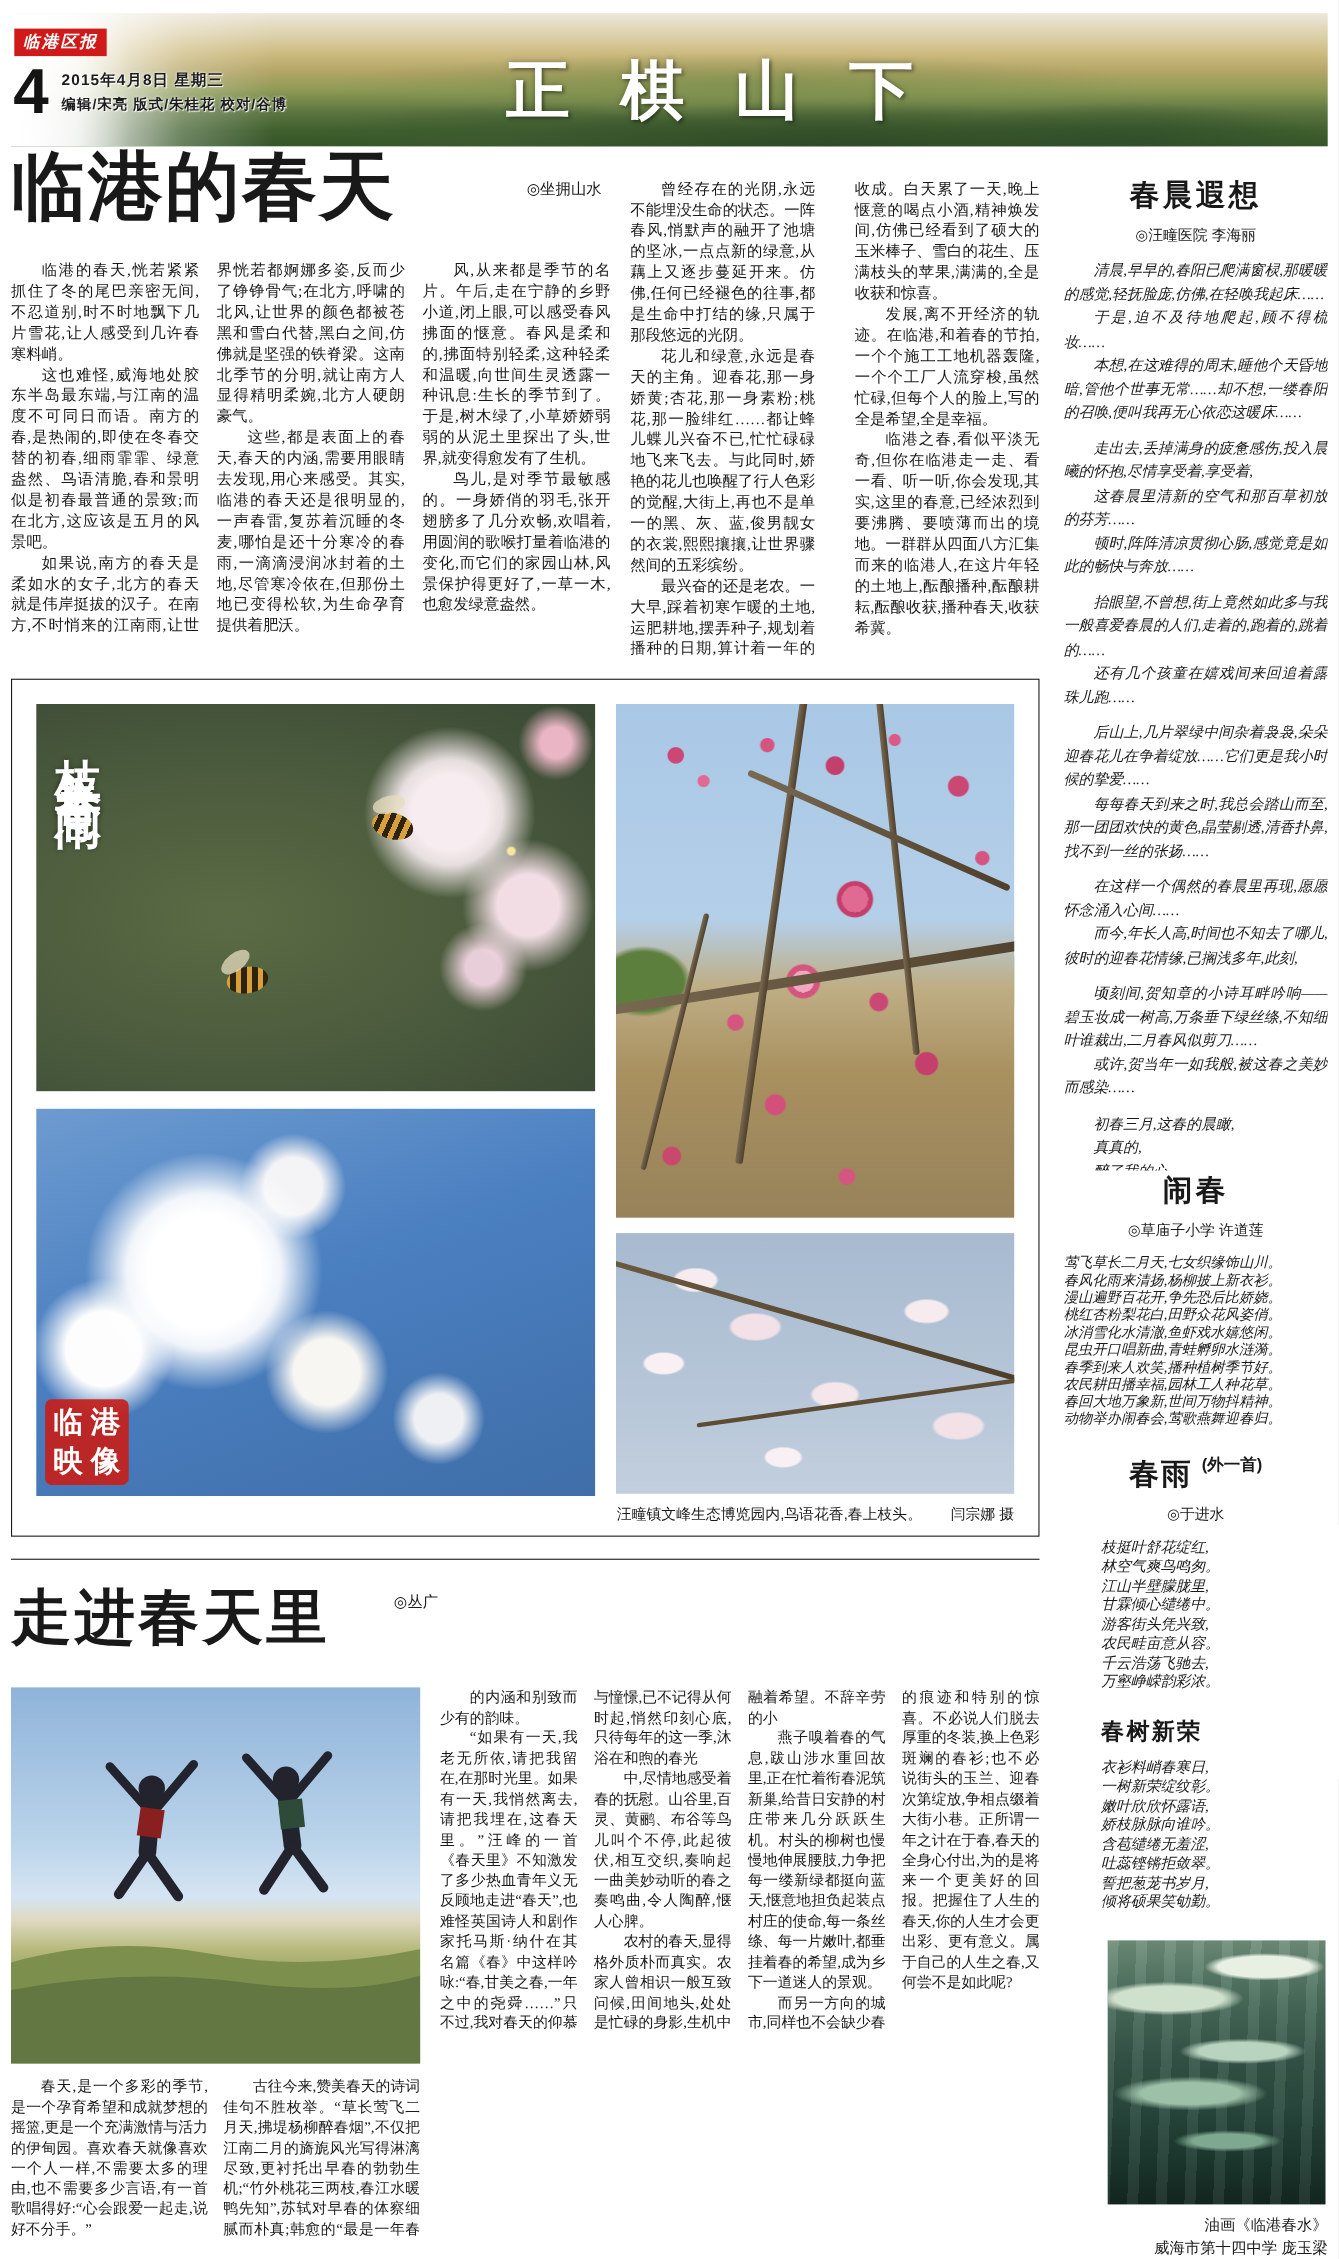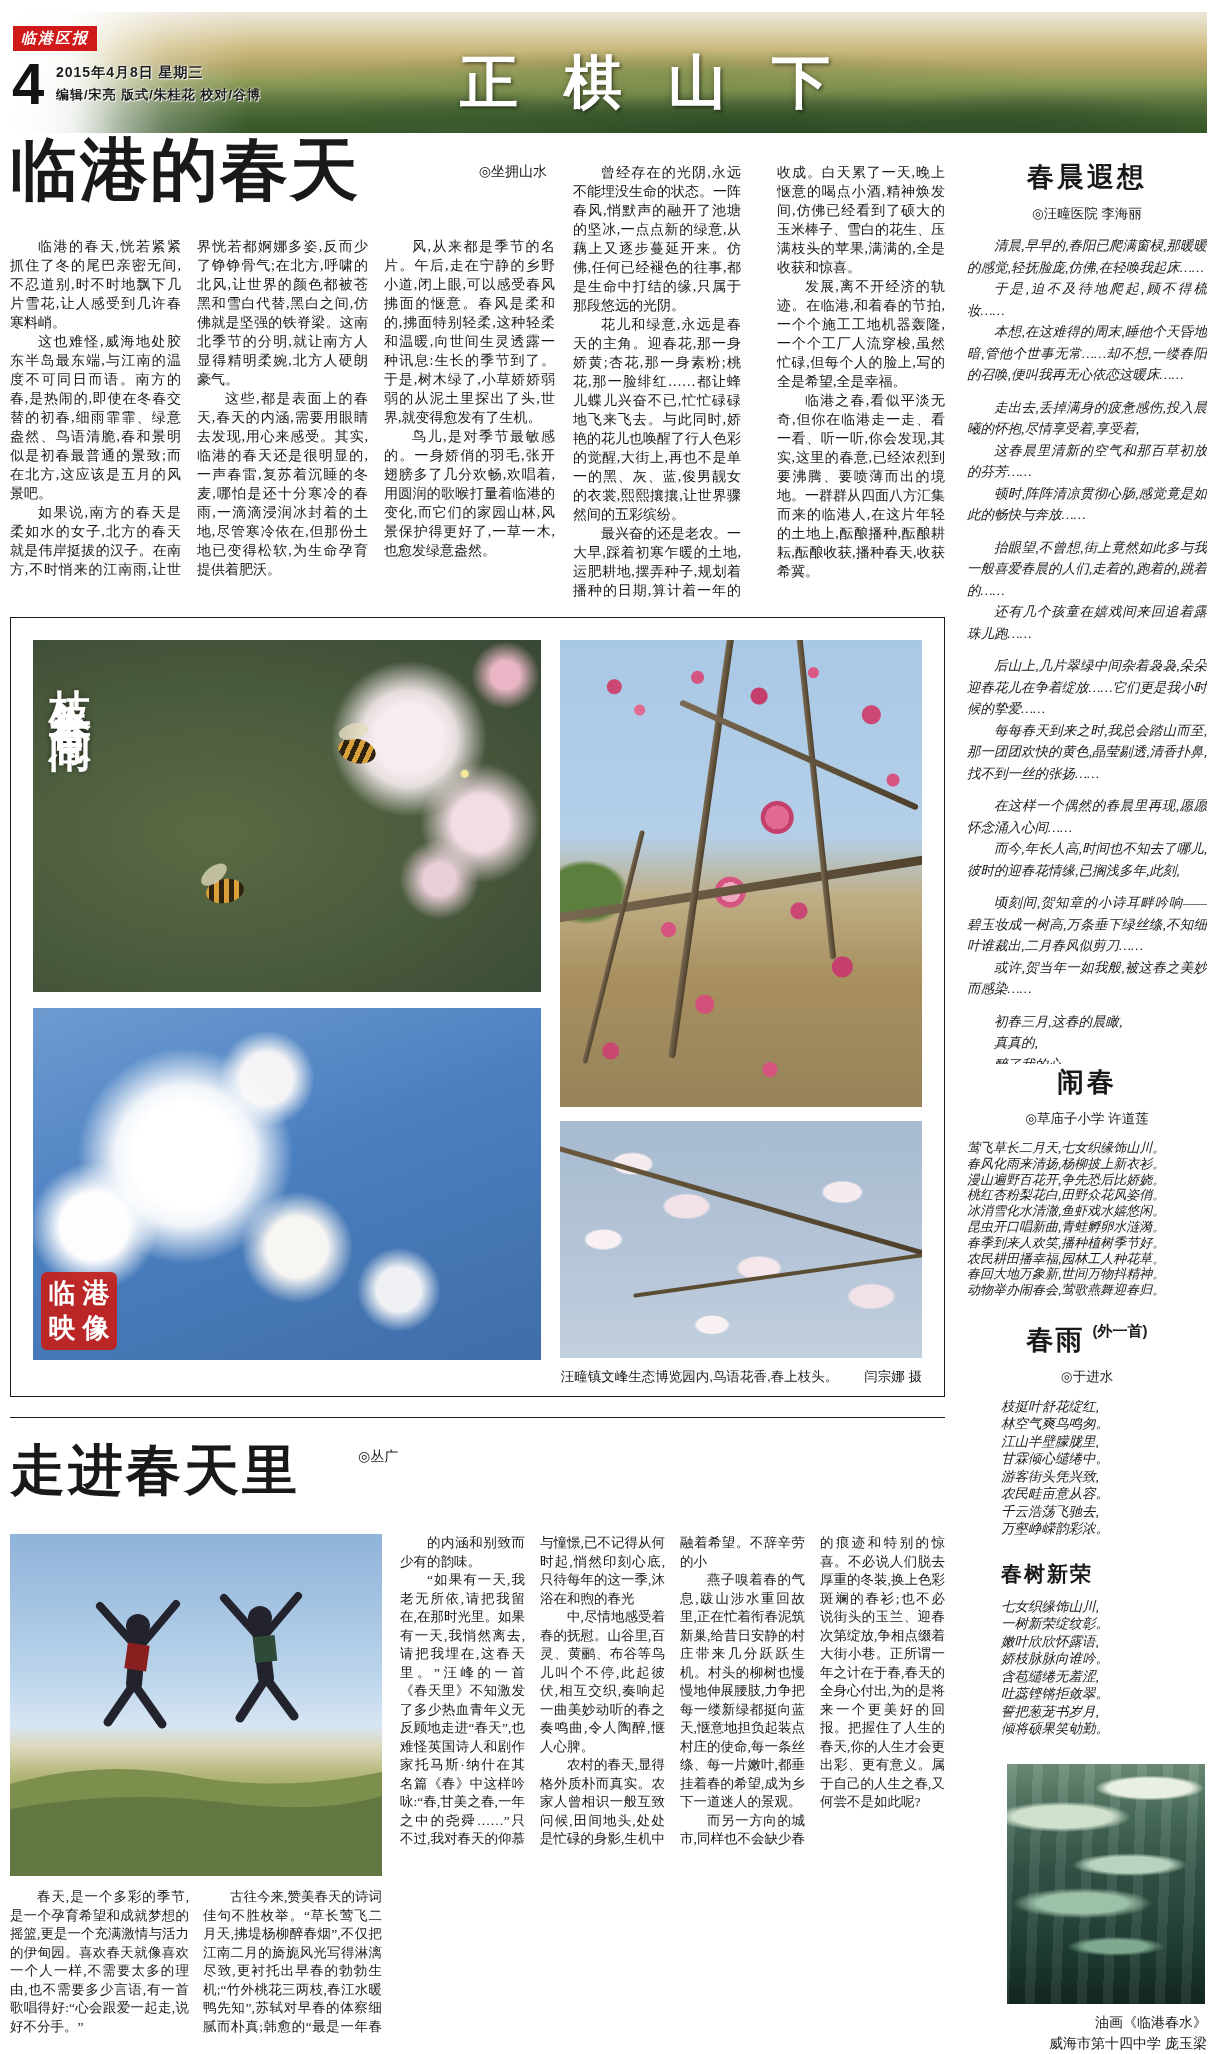--- a/index.html
+++ b/index.html
@@ -351,21 +351,21 @@
             <p class="rline">游客街头凭兴致,</p>
             <p class="rline">农民畦亩意从容。</p>
             <p class="rline">千云浩荡飞驰去,</p>
             <p class="rline">万壑峥嵘韵彩浓。</p>
           </div>
       </div>
 
       <div>
         <div class="h-tree">春树新荣</div>
         <div class="poem4 cursive">
-            <p class="rline">七女织缘饰山川,</p>
+            <p class="rline">衣衫料峭春寒日,</p>
             <p class="rline">一树新荣绽纹彰。</p>
             <p class="rline">嫩叶欣欣怀露语,</p>
             <p class="rline">娇枝脉脉向谁吟。</p>
             <p class="rline">含苞缱绻无羞涩,</p>
             <p class="rline">吐蕊铿锵拒敛翠。</p>
             <p class="rline">誓把葱茏书岁月,</p>
             <p class="rline">倾将硕果笑劬勤。</p>
           </div>
       </div>
 

